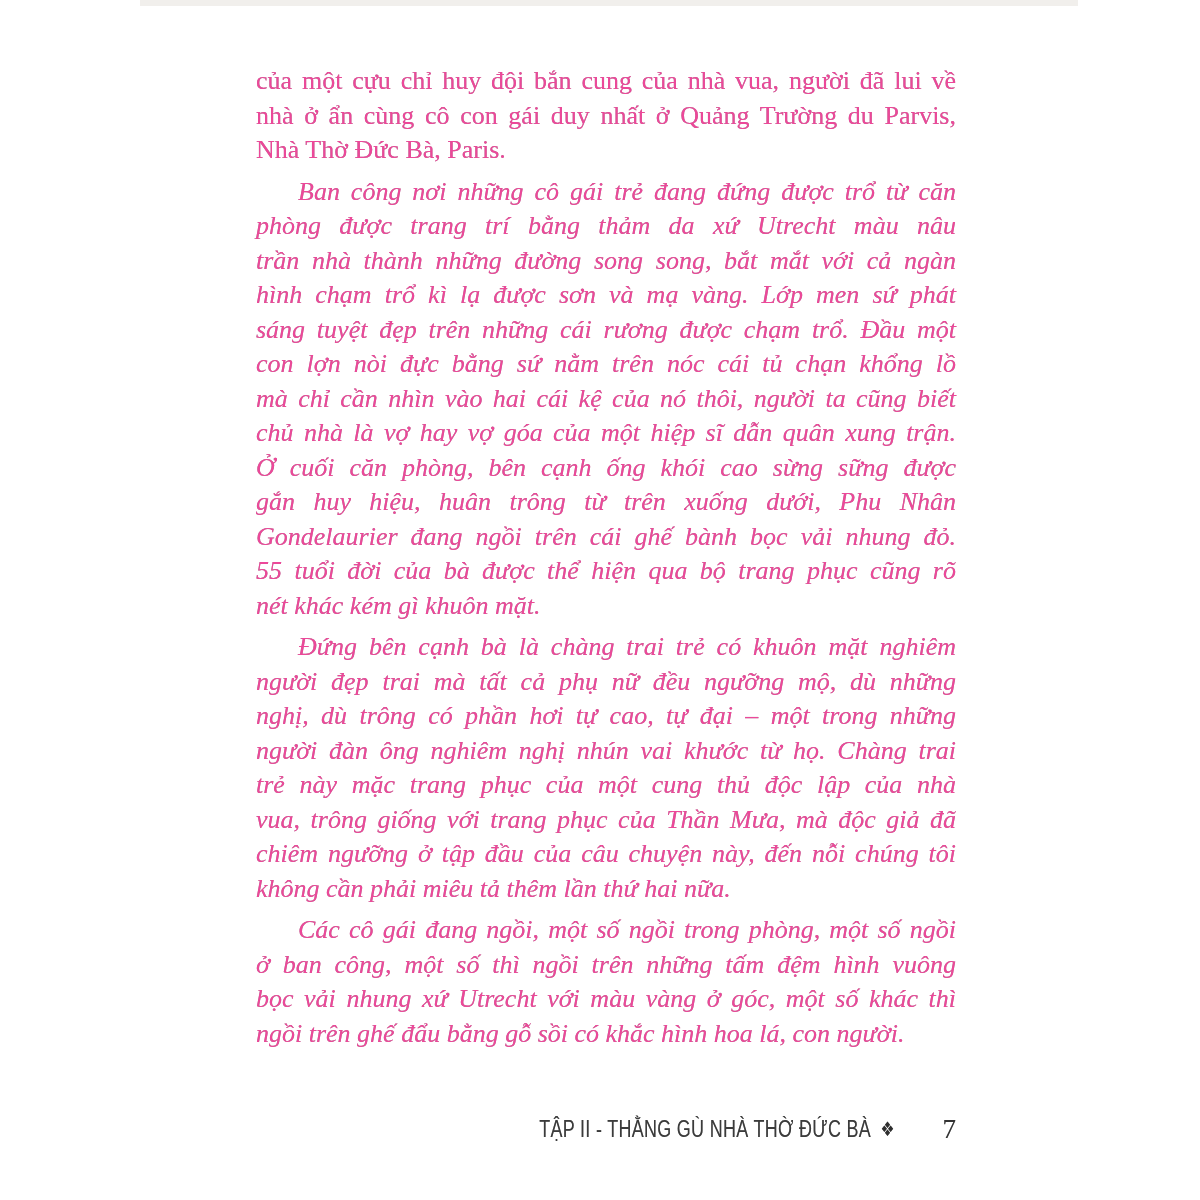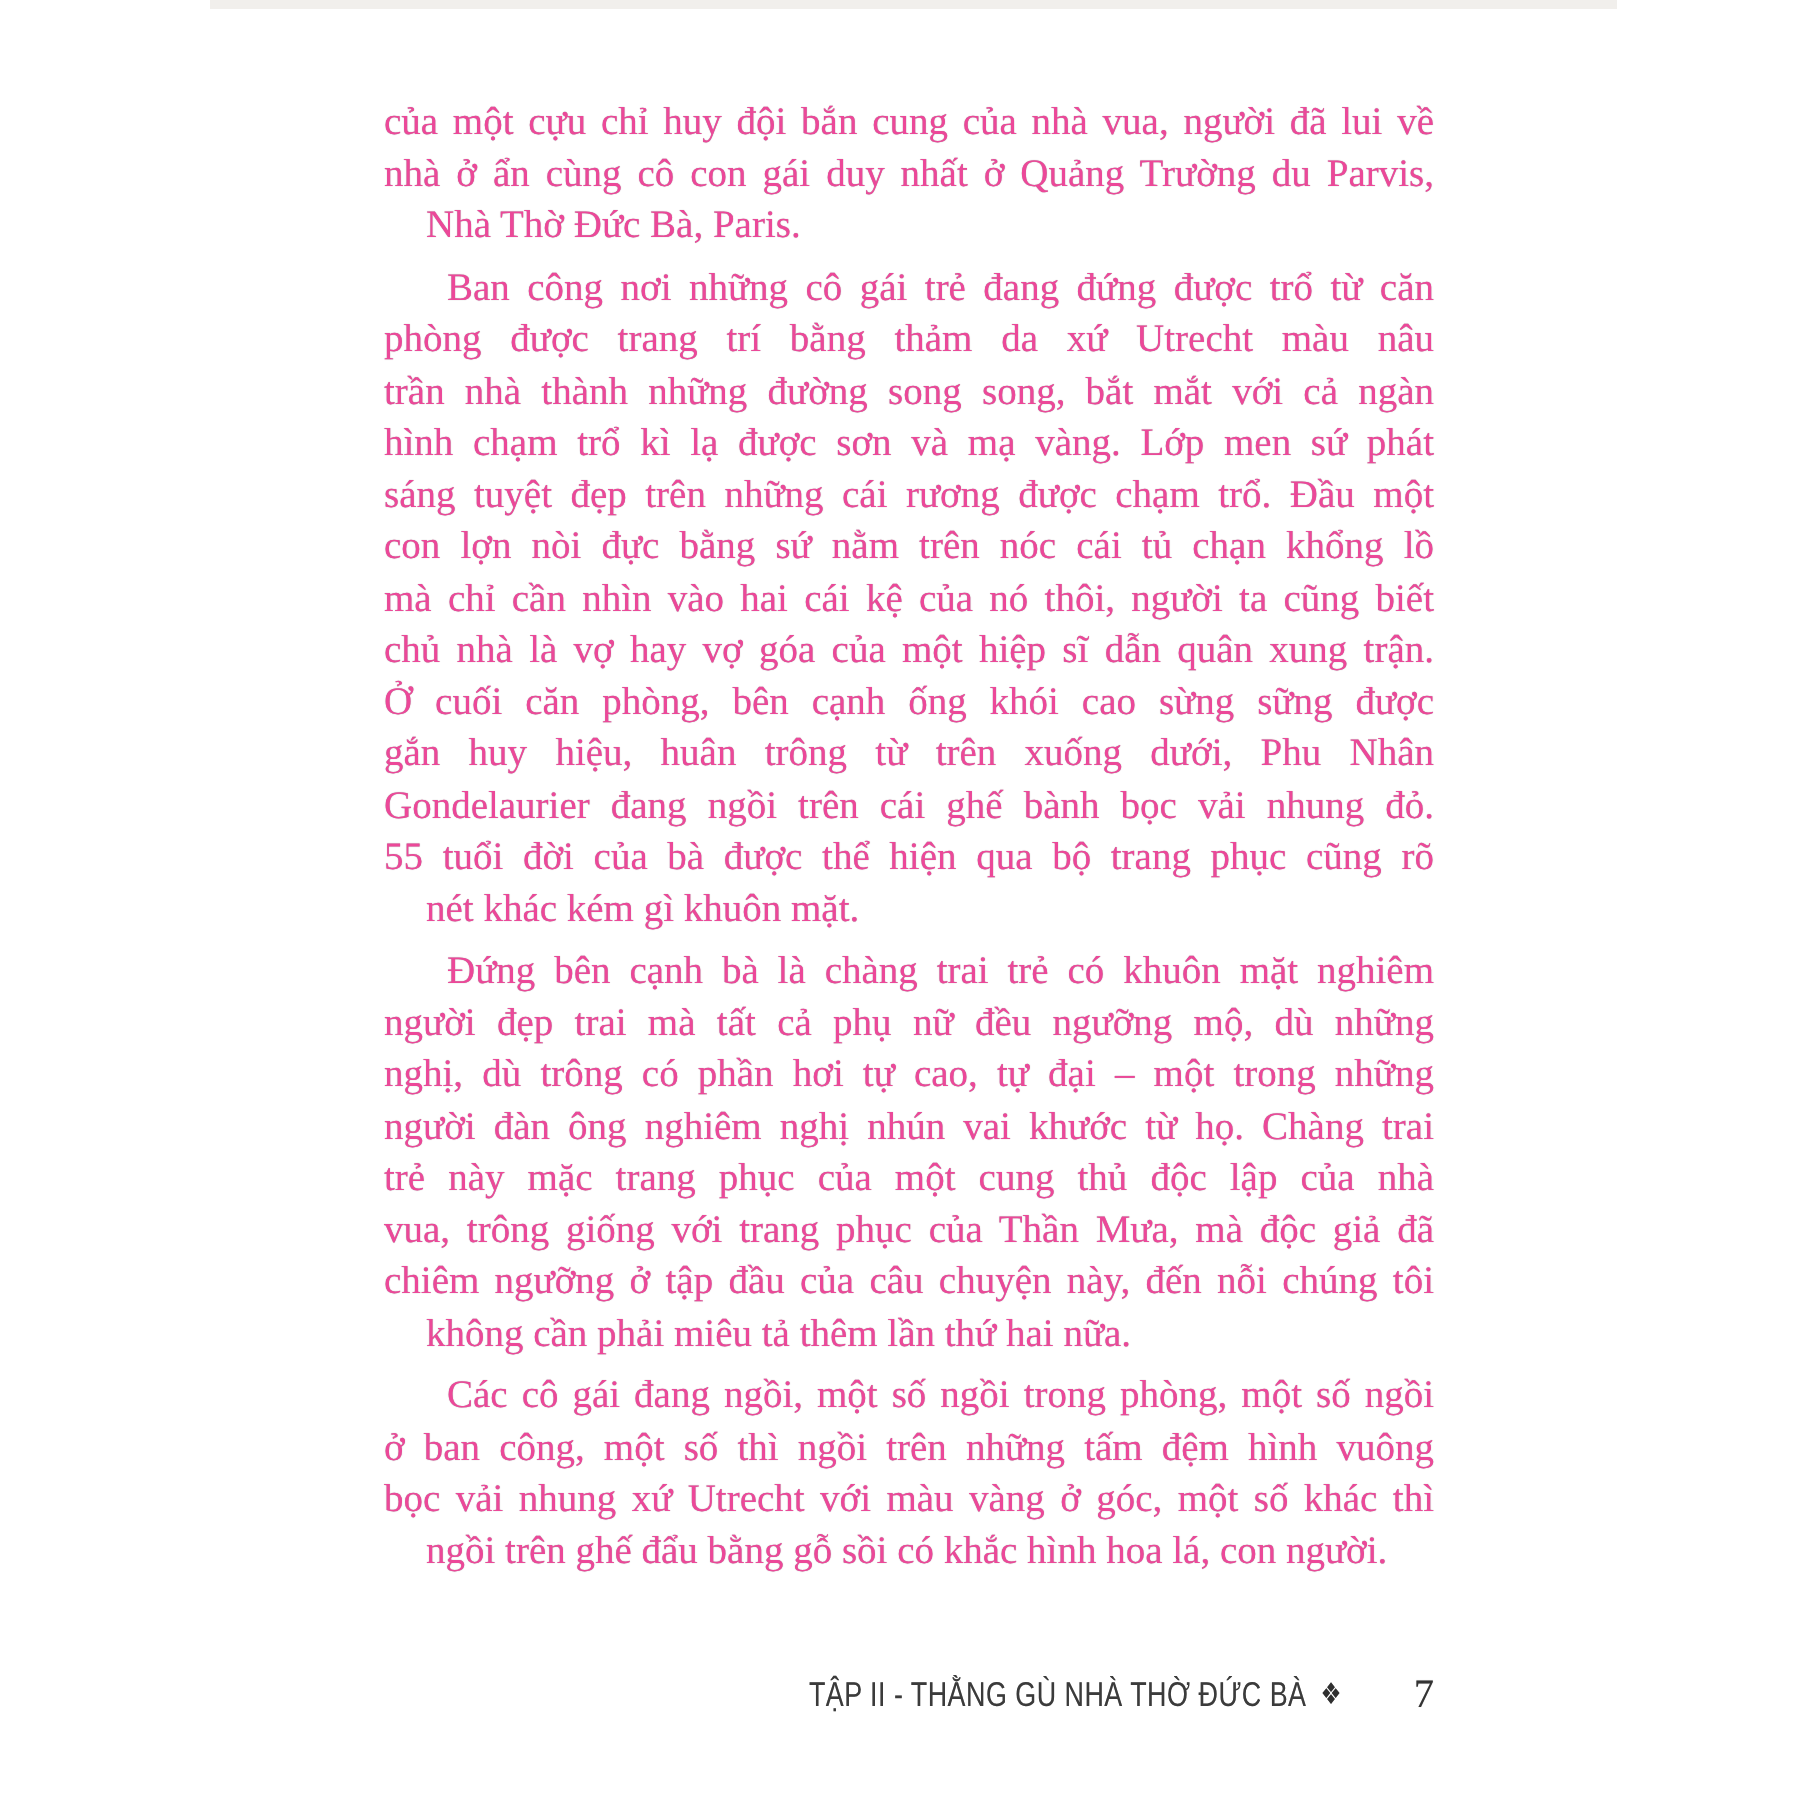--- a/index.html
+++ b/index.html
@@ -31,26 +31,26 @@
     left: 256px;
     top: 64px;
     width: 700px;
     color: #ec4899;
     font-family: "Liberation Serif", "DejaVu Serif", serif;
     font-size: 26px;
     line-height: 34.5px;
     text-shadow: 0 0 0.6px rgba(30,30,30,0.45);
   }
   .paragraph { margin: 0; }
-  .paragraph + .paragraph { margin-top: 7px; }
+  .paragraph + .paragraph { margin-top: 7px; font-style: italic; }
   .line {
     text-align: justify;
     text-align-last: justify;
   }
-  .line.lastline { text-align-last: left; margin-left: 28px; }
+  .line.lastline { text-align-last: left; }
   .line.indent { text-indent: 42px; }
 
   .page-footer {
     position: absolute;
     top: 1112px;
     left: 256px;
     width: 700px;
     height: 34px;
     display: flex;
     align-items: center;

